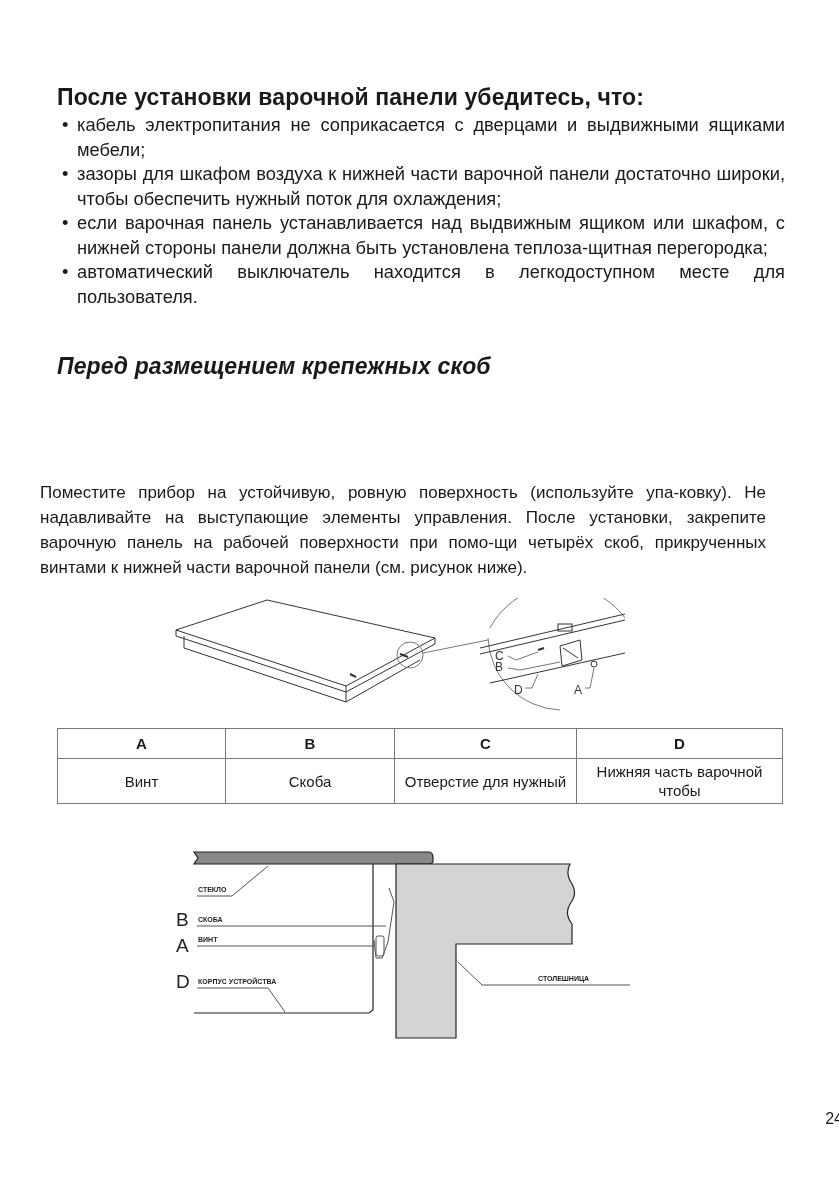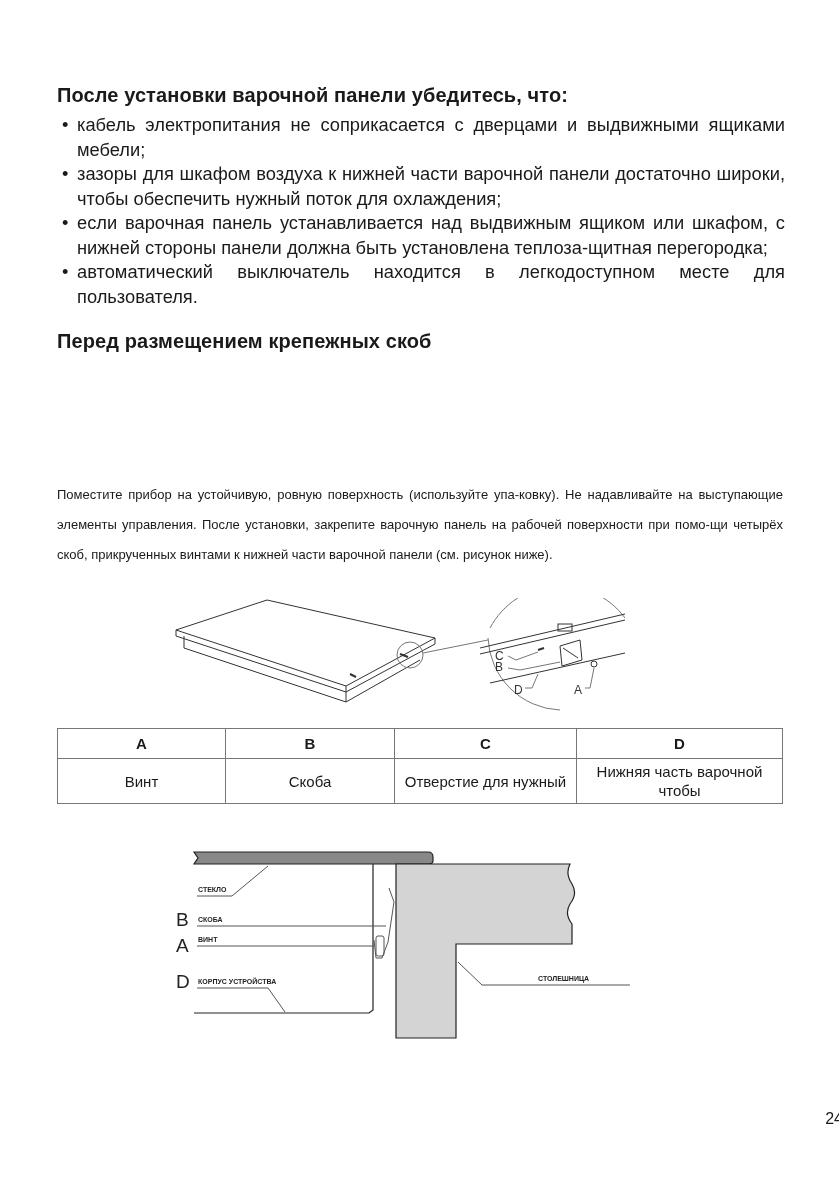--- a/index.html
+++ b/index.html
@@ -1,42 +1,42 @@
 <!DOCTYPE html>
 <html><head>
 <meta charset="utf-8">
 <style>
   html, body { margin:0; padding:0; background:#ffffff; }
   body { width:839px; height:1191px; position:relative; overflow:hidden;
          font-family:"Liberation Sans", sans-serif; color:#1a1a1a; }
-  .h { position:absolute; left:57px; font-weight:bold; font-size:20px; letter-spacing:0.1px; }
+  .h { position:absolute; left:57px; font-weight:bold; font-size:23px; letter-spacing:0.1px; }
   .bul { position:absolute; left:57px; width:728px; font-size:18.3px; line-height:24.5px; }
   .bul .item { position:relative; padding-left:20px; text-align:justify; text-align-last:left; }
   .bul .item .dot { position:absolute; left:5px; top:0; }
-  .para { position:absolute; left:57px; width:726px; font-size:13px; line-height:30px; text-align:justify; }
+  .para { position:absolute; left:40px; width:726px; font-size:17px; line-height:25px; text-align:justify; }
   .tbl { position:absolute; left:57px; top:728px; width:726px; border-collapse:collapse; font-size:15px; }
   .tbl td { border:1px solid #777; text-align:center; vertical-align:middle; padding:0 4px; line-height:19px; }
   .tbl tr.hd td { height:29px; font-weight:bold; font-size:15px; }
   .tbl tr.bd td { height:44px; }
   .pnum { position:absolute; left:4px; width:839px; top:1110px; text-align:right; font-size:16px; }
   svg text { font-family:"Liberation Sans", sans-serif; }
 </style>
 </head>
 <body>
 
 <div class="h" style="top:84px;">После установки варочной панели убедитесь, что:</div>
 
 <div class="bul" style="top:113px;">
   <div class="item"><span class="dot">•</span><span>кабель электропитания не соприкасается с дверцами и выдвижными ящиками мебели;</span></div>
   <div class="item"><span class="dot">•</span><span>зазоры для шкафом воздуха к нижней части варочной панели достаточно широки, чтобы обеспечить нужный поток для охлаждения;</span></div>
   <div class="item"><span class="dot">•</span><span>если варочная панель устанавливается над выдвижным ящиком или шкафом, с нижней стороны панели должна быть установлена теплоза-щитная перегородка;</span></div>
   <div class="item"><span class="dot">•</span><span>автоматический выключатель находится в легкодоступном месте для пользователя.</span></div>
 </div>
 
-<div class="h" style="top:330px;">Перед размещением крепежных скоб</div>
+<div class="h" style="top:353px;font-style:italic;">Перед размещением крепежных скоб</div>
 
 <div class="para" style="top:480px;">Поместите прибор на устойчивую, ровную поверхность (используйте упа-ковку). Не надавливайте на выступающие элементы управления. После установки, закрепите варочную панель на рабочей поверхности при помо-щи четырёх скоб, прикрученных винтами к нижней части варочной панели (см. рисунок ниже).</div>
 
 <svg style="position:absolute; left:170px; top:598px;" width="460" height="115" viewBox="0 0 460 115">
   <g stroke="#333" stroke-width="1" fill="none">
     <polygon points="6,32 97,2 265,40 176,88" fill="#fff"></polygon>
     <polyline points="6,32 6,38 176,94 265,46 265,40"></polyline>
     <line x1="176" y1="88" x2="176" y2="94"></line>
     <polyline points="14,38 14,50 176,104 250,62"></polyline>
     <line x1="176" y1="94" x2="176" y2="104"></line>

